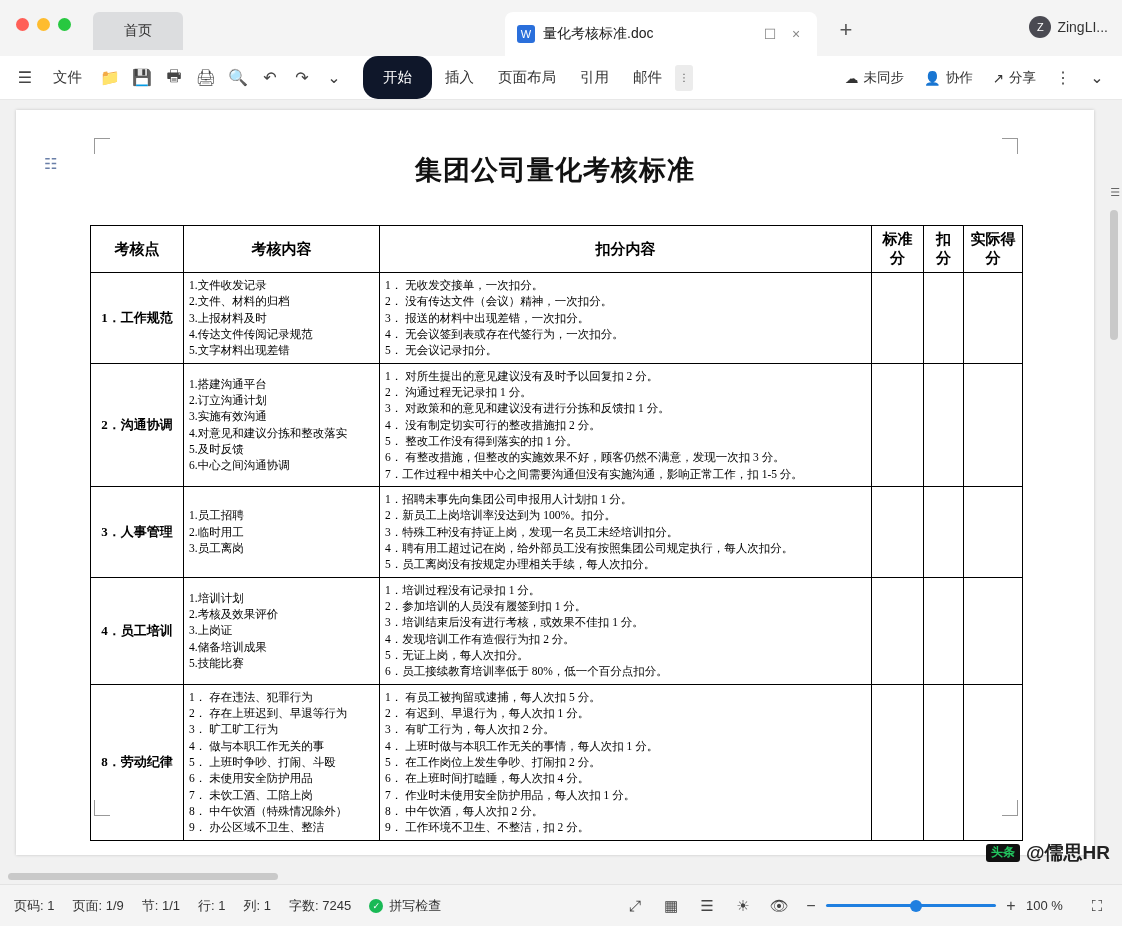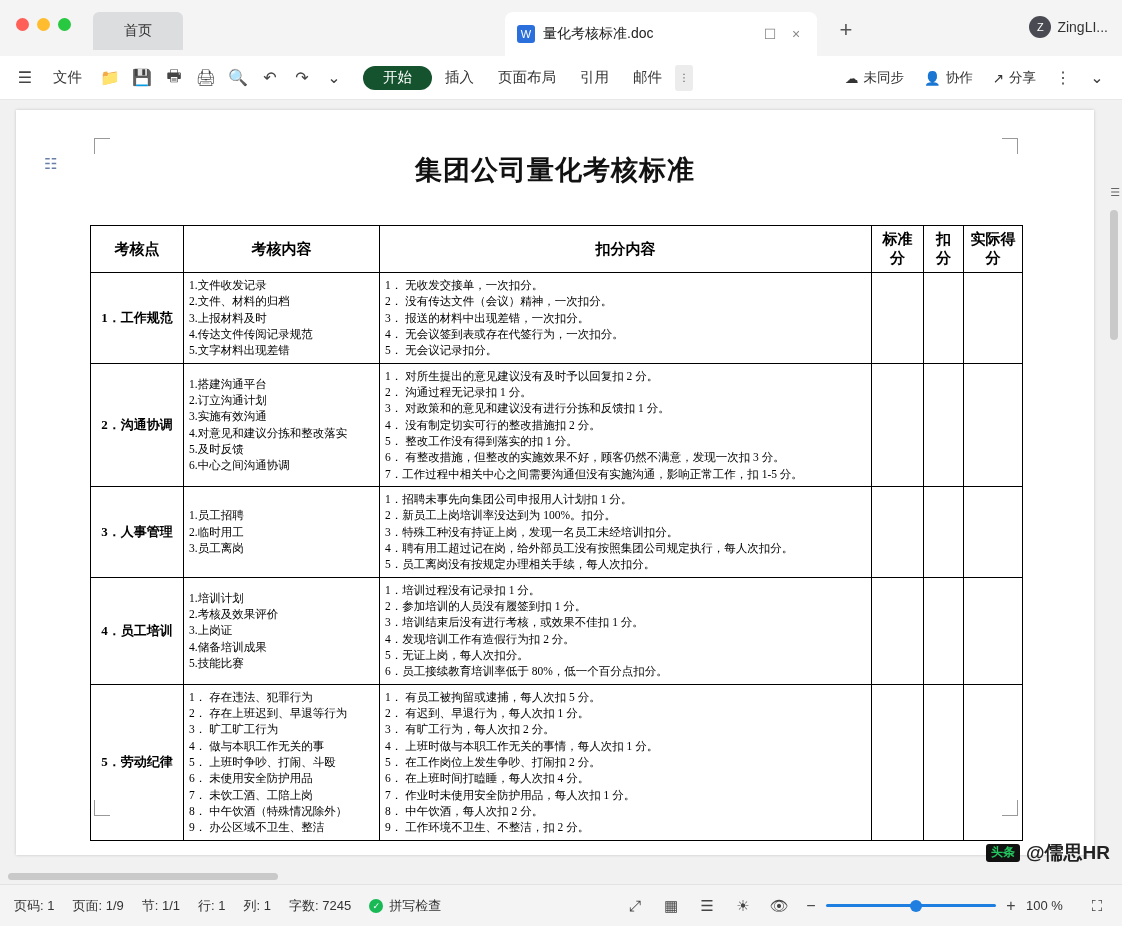--- a/index.html
+++ b/index.html
@@ -126,25 +126,25 @@
     color: #444; font-size: 16px;
     border-radius: 4px;
   }
   .tb-text {
     padding: 0 11px; height: 30px;
     display: flex; align-items: center;
     font-size: 14.5px; color: #333;
     border-radius: 4px;
   }
   .tb-text.active {
-    background: #14532d;
+    background: #0f172a;
     color: #fff;
     border-radius: 15px;
     padding: 0 20px;
-    height: 24px;
+    height: 43px;
   }
   .sep { width: 10px; }
   .small-tick {
     width: 18px; height: 26px;
     background: #ececec;
     border-radius: 3px;
     display: flex; align-items: center; justify-content: center;
     font-size: 10px; color: #555;
   }
   .tb-right {
@@ -510,21 +510,21 @@
               <div>4．发现培训工作有造假行为扣 2 分。</div>
               <div>5．无证上岗，每人次扣分。</div>
               <div>6．员工接续教育培训率低于 80%，低一个百分点扣分。</div>
             </td>
             <td></td>
             <td></td>
             <td></td>
           </tr>
 
           <tr>
-            <td class="cpoint">5．劳动纪律</td>
+            <td class="cpoint">8．劳动纪律</td>
             <td class="ccont clip">
               <div>1． 存在违法、犯罪行为</div>
               <div>2． 存在上班迟到、早退等行为</div>
               <div>3． 旷工旷工行为</div>
               <div>4． 做与本职工作无关的事</div>
               <div>5． 上班时争吵、打闹、斗殴</div>
               <div>6． 未使用安全防护用品</div>
               <div>7． 未饮工酒、工陪上岗</div>
               <div>8． 中午饮酒（特殊情况除外）</div>
               <div>9． 办公区域不卫生、整洁</div>

